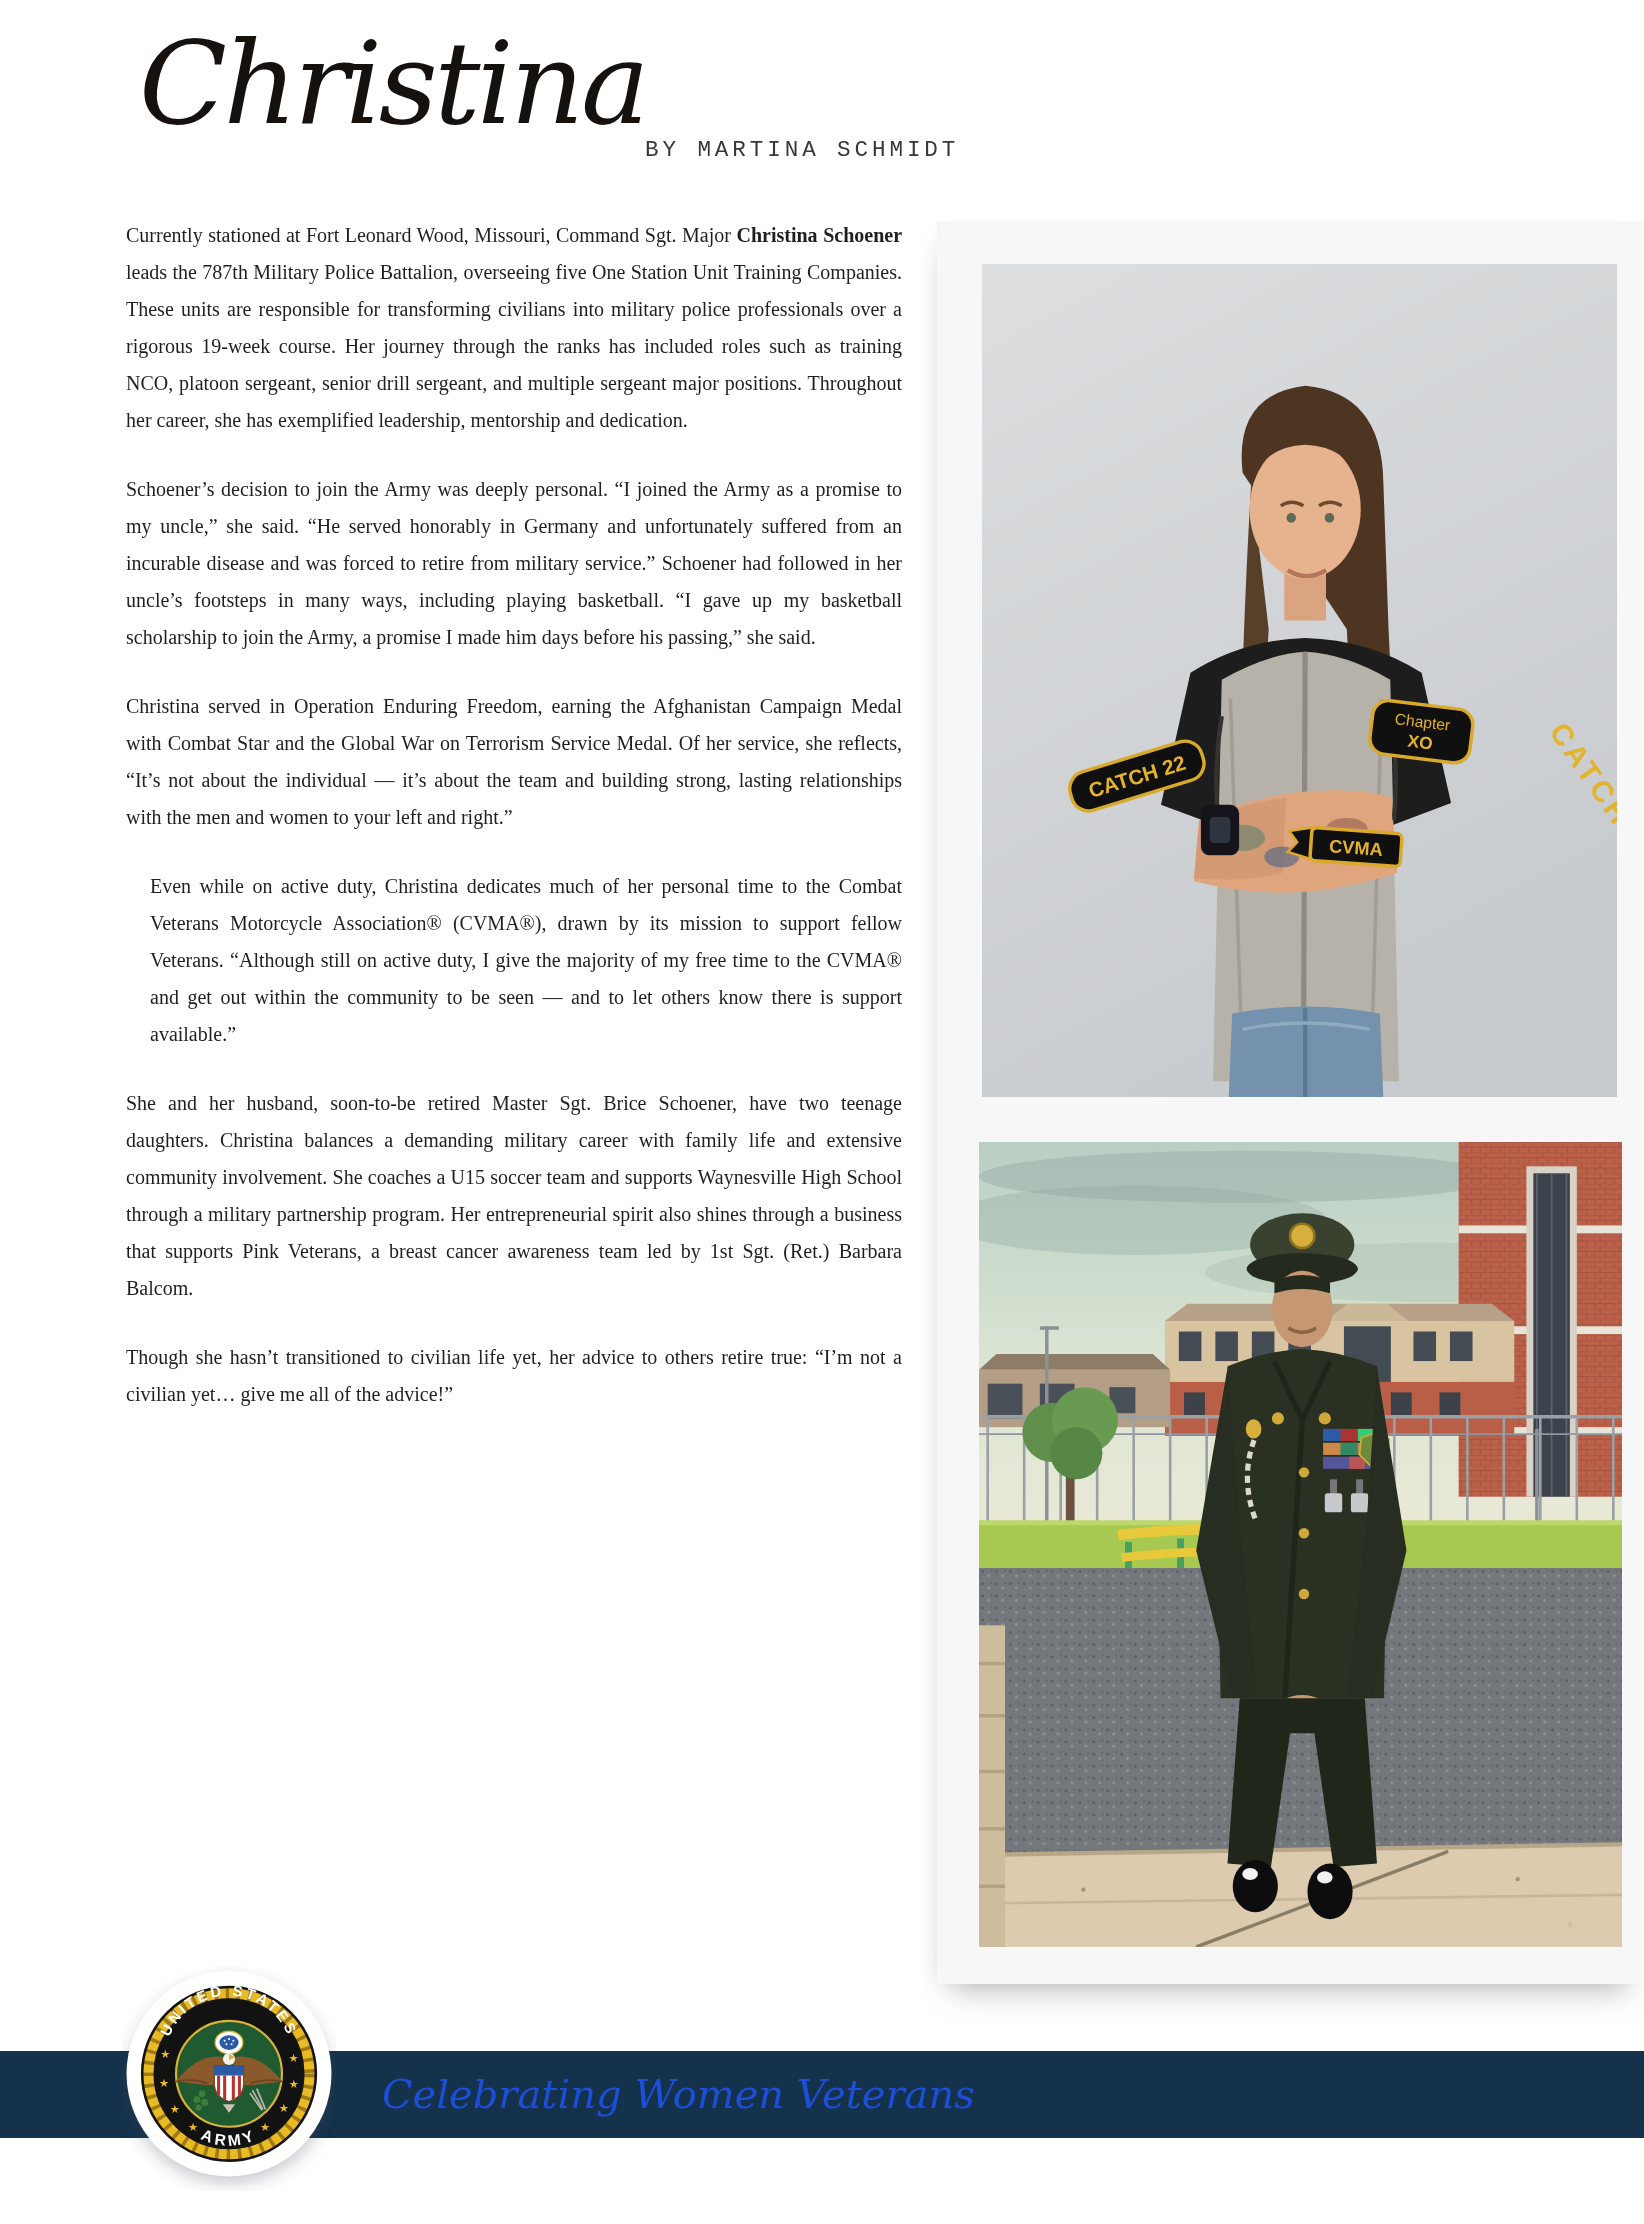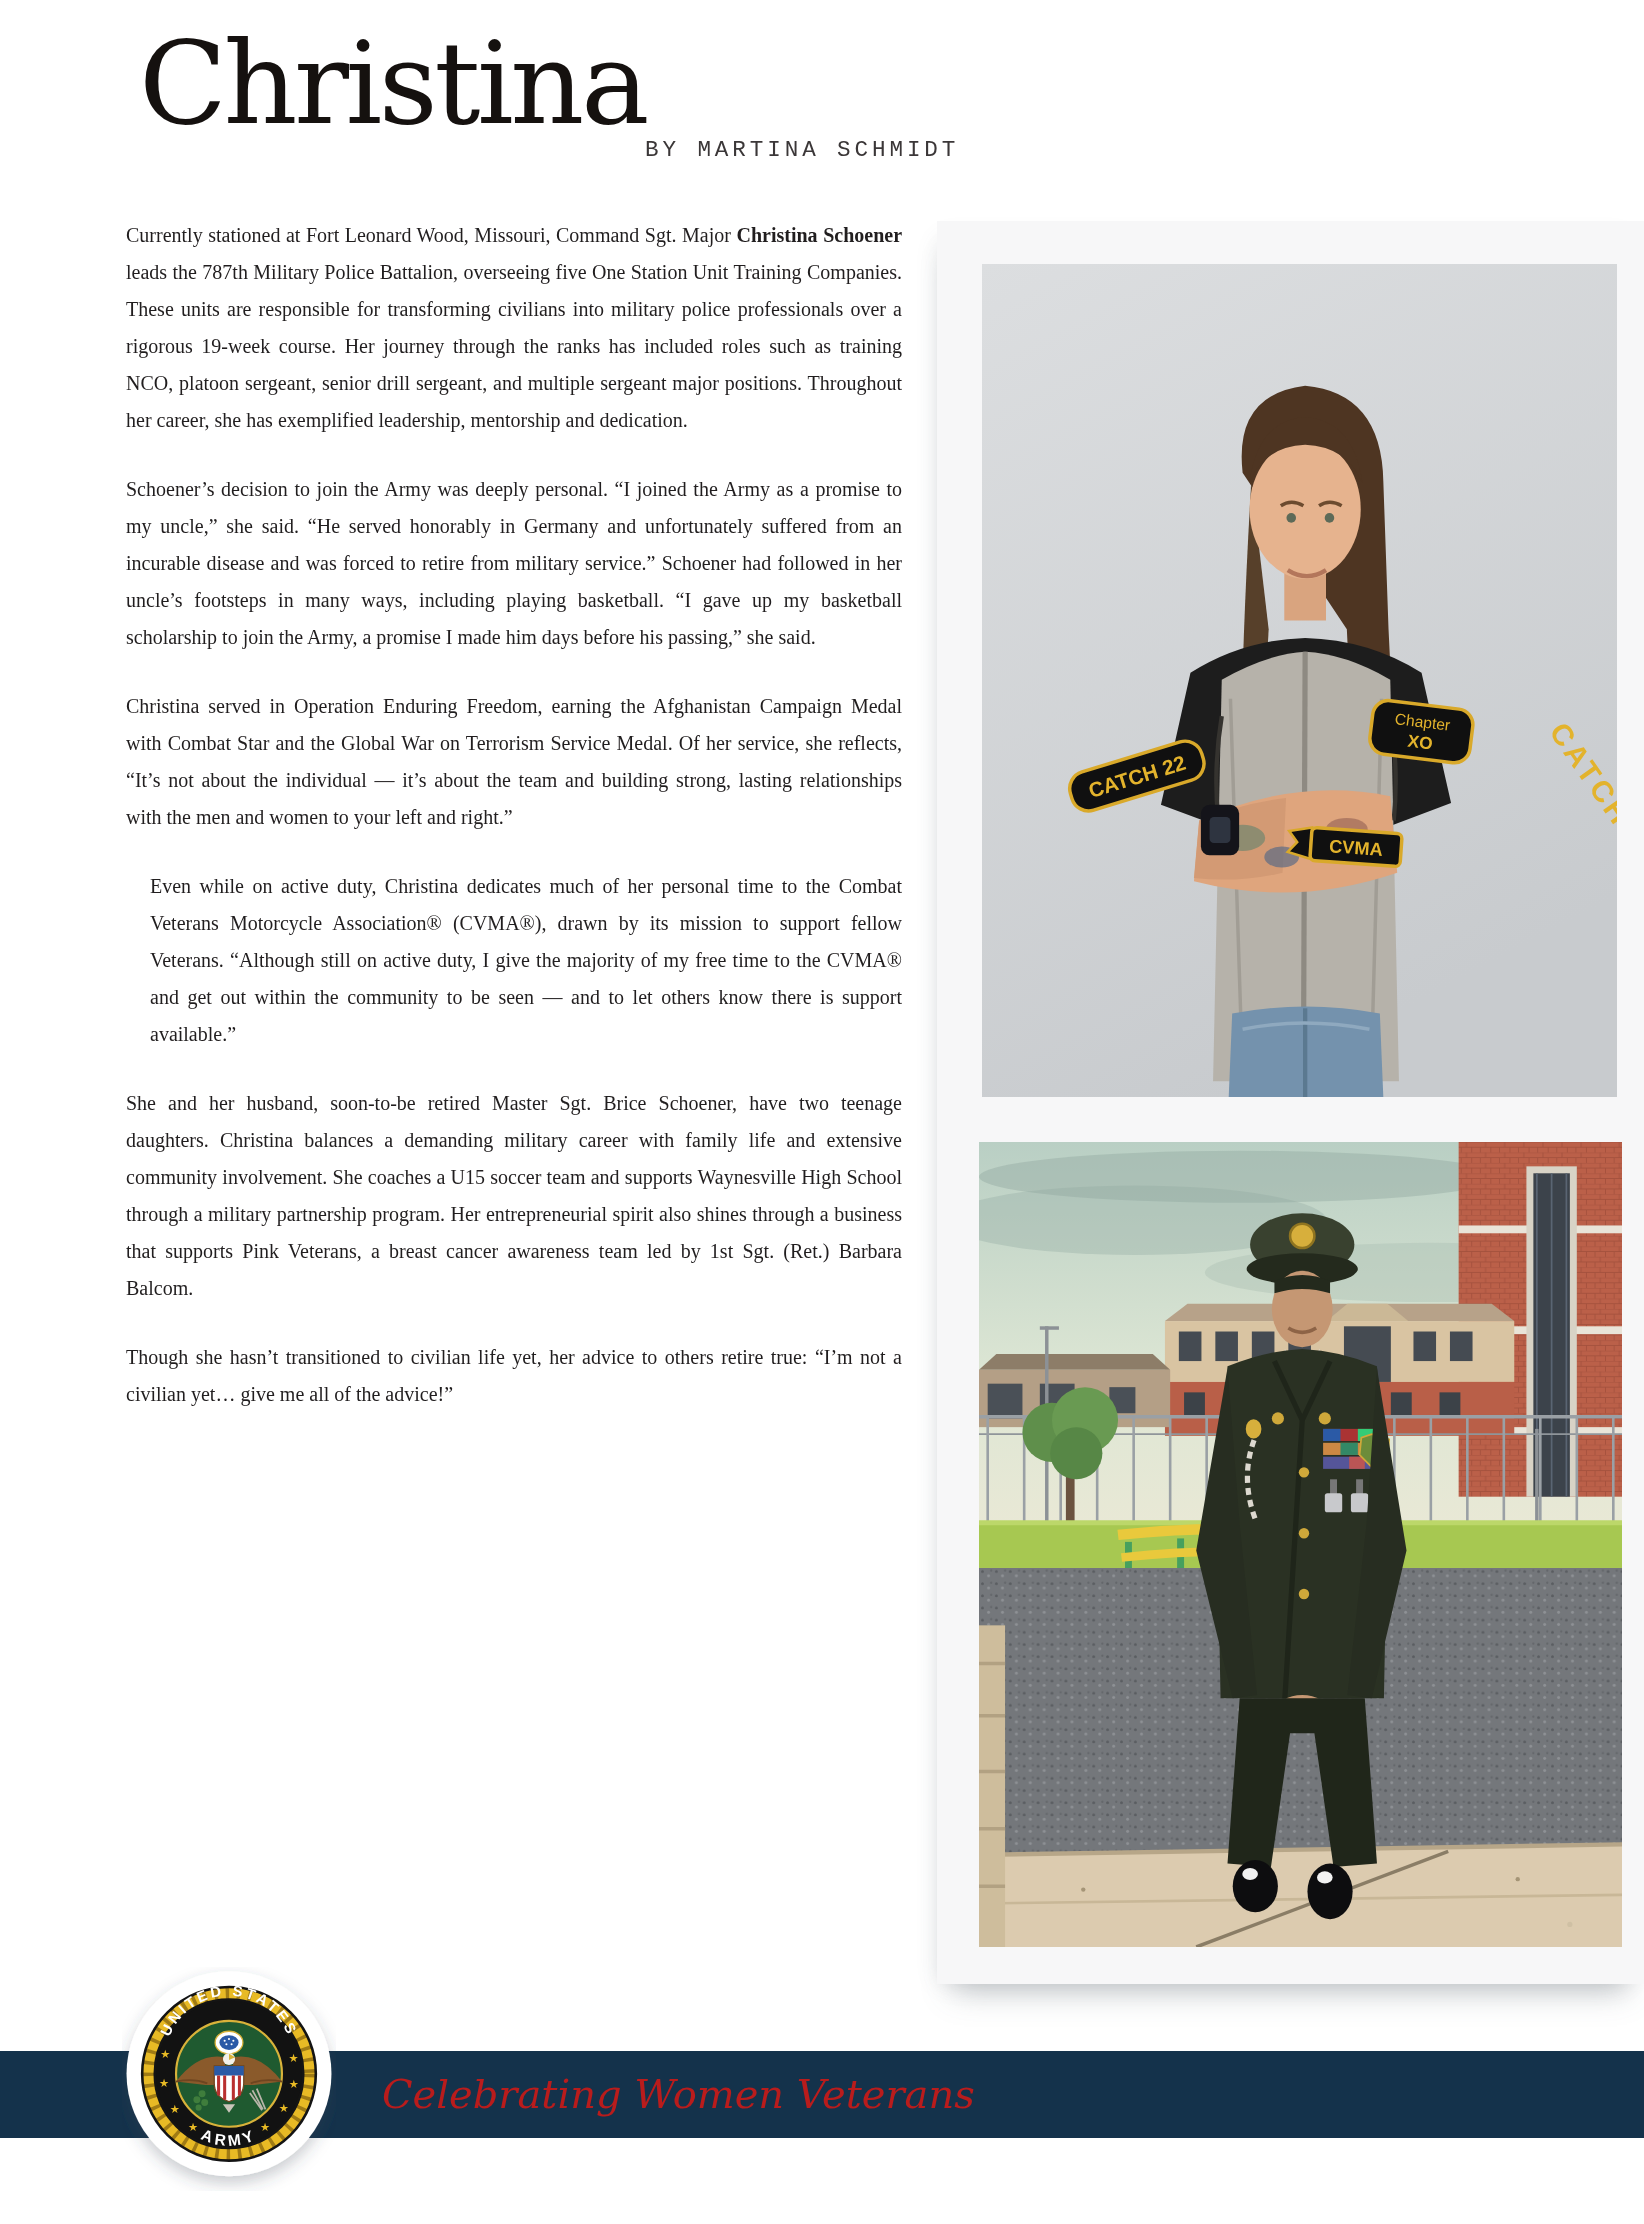--- a/index.html
+++ b/index.html
@@ -1,39 +1,39 @@
 <!DOCTYPE html>
 <html style="font-size:14px"><head>
 <meta charset="utf-8">
 <style>
   html,body{margin:0;padding:0;background:#ffffff;}
   .page{position:relative;width:1644px;height:2225px;background:#ffffff;overflow:hidden;
         font-family:"Liberation Serif",serif;color:#1f1d1e;}
   
   .title-script{position:absolute;left:139px;top:15.6px;font-family:"DejaVu Serif",serif;
-        font-size:115px;font-weight:400;color:#15110f;letter-spacing:-3.5px;text-align:center;}
+        font-style:italic;font-size:115px;font-weight:400;color:#15110f;letter-spacing:-3.5px;text-align:center;}
   .byline{position:absolute;left:645px;top:137px;font-family:Liberation Mono, monospace;
         font-size:22.6px;letter-spacing:3.9px;color:#3b3738;}
   
   .text-col{position:absolute;left:126px;top:217px;width:776px;}
   .text-col p{margin:0 0 32px 0;font-size:20px;line-height:37px;text-align:justify;
         color:#211e1f;}
   .text-col p.bold{font-weight:400;margin-left:24px;}
   .text-col strong{font-weight:700;}
   
   .photo-card{position:absolute;left:937px;top:221px;width:707px;height:1763px;
         background:#f7f7f8;box-shadow:0 22.6px 29.5px -15.6px rgba(90,100,110,0.35), -7px 8.7px 22.6px -12px rgba(90,100,110,0.22);}
   .photo{position:absolute;overflow:hidden;}
   .photo svg{display:block;width:100%;height:100%;}
   .photo-1{left:45px;top:43px;width:635px;height:833px;}
   .photo-2{left:42px;top:921px;width:643px;height:805px;}
   
   .footer-band{position:absolute;left:0;top:2051px;width:1644px;height:87px;background:#14324b;}
   .footer-text{position:absolute;left:382px;top:2051px;height:87px;line-height:87px;
-        font-family:"DejaVu Serif",serif;font-style:italic;font-size:40px;color:#b91c1c;}
+        font-family:"DejaVu Serif",serif;font-style:italic;font-size:40px;color:#1d4ed8;}
   .seal{position:absolute;left:122px;top:1967px;width:214px;height:224px;}
   .seal svg{display:block;width:100%;height:100%;}
 </style>
 </head>
 <body>
 
 <div class="page">
 
   <div class="title-script">Christina</div>
   <div class="byline">BY MARTINA SCHMIDT</div>

